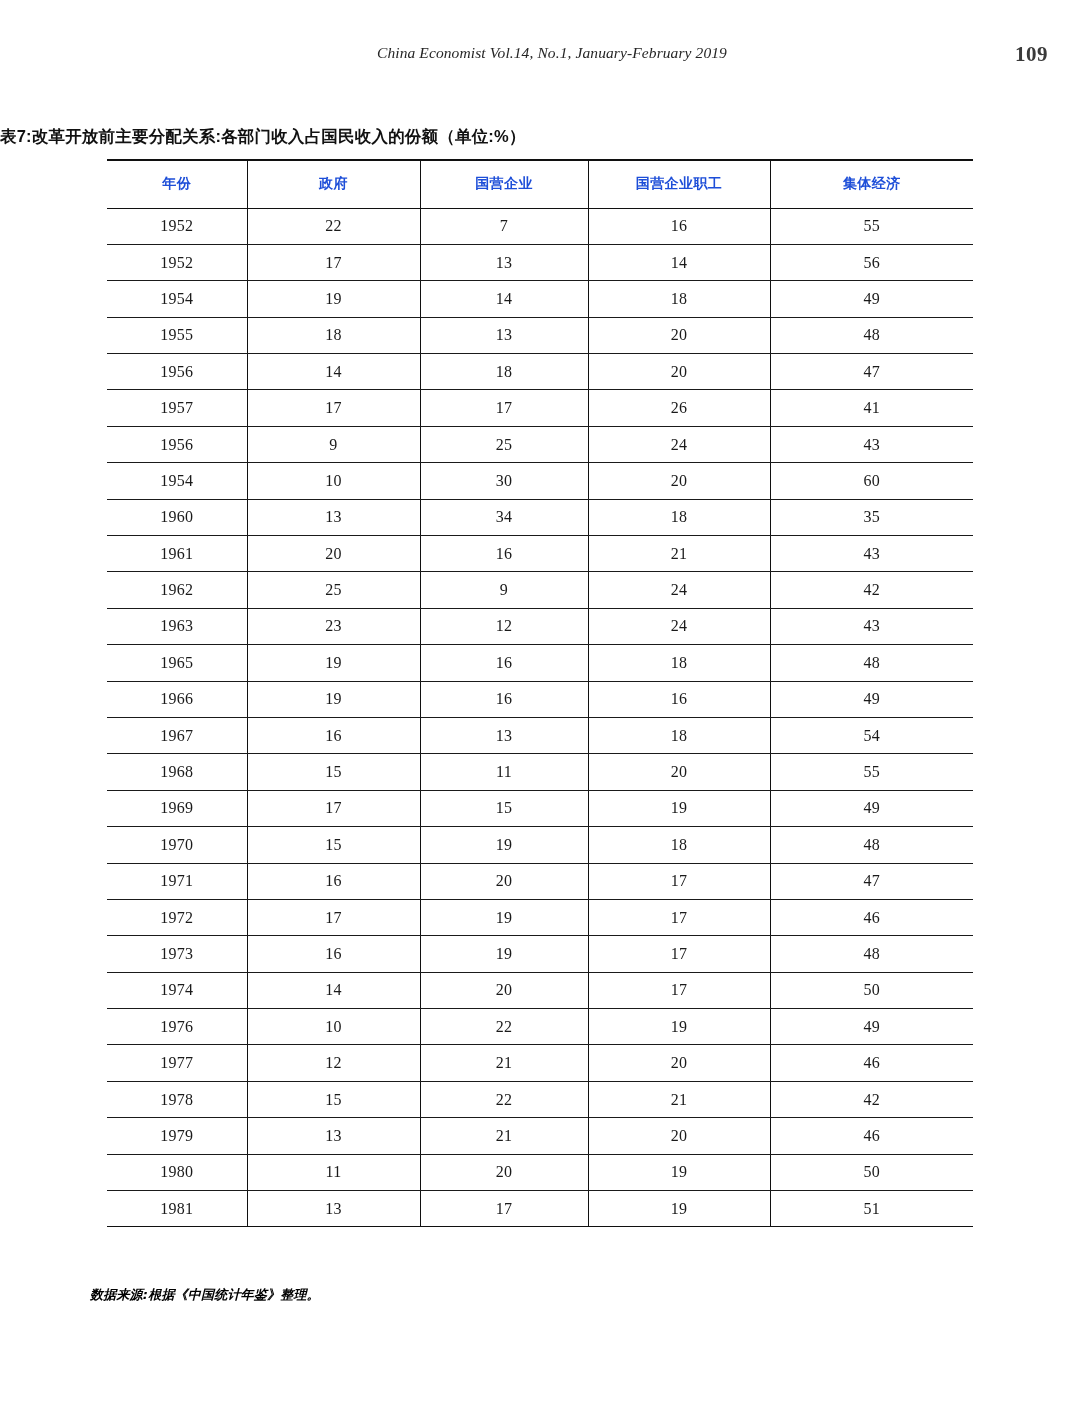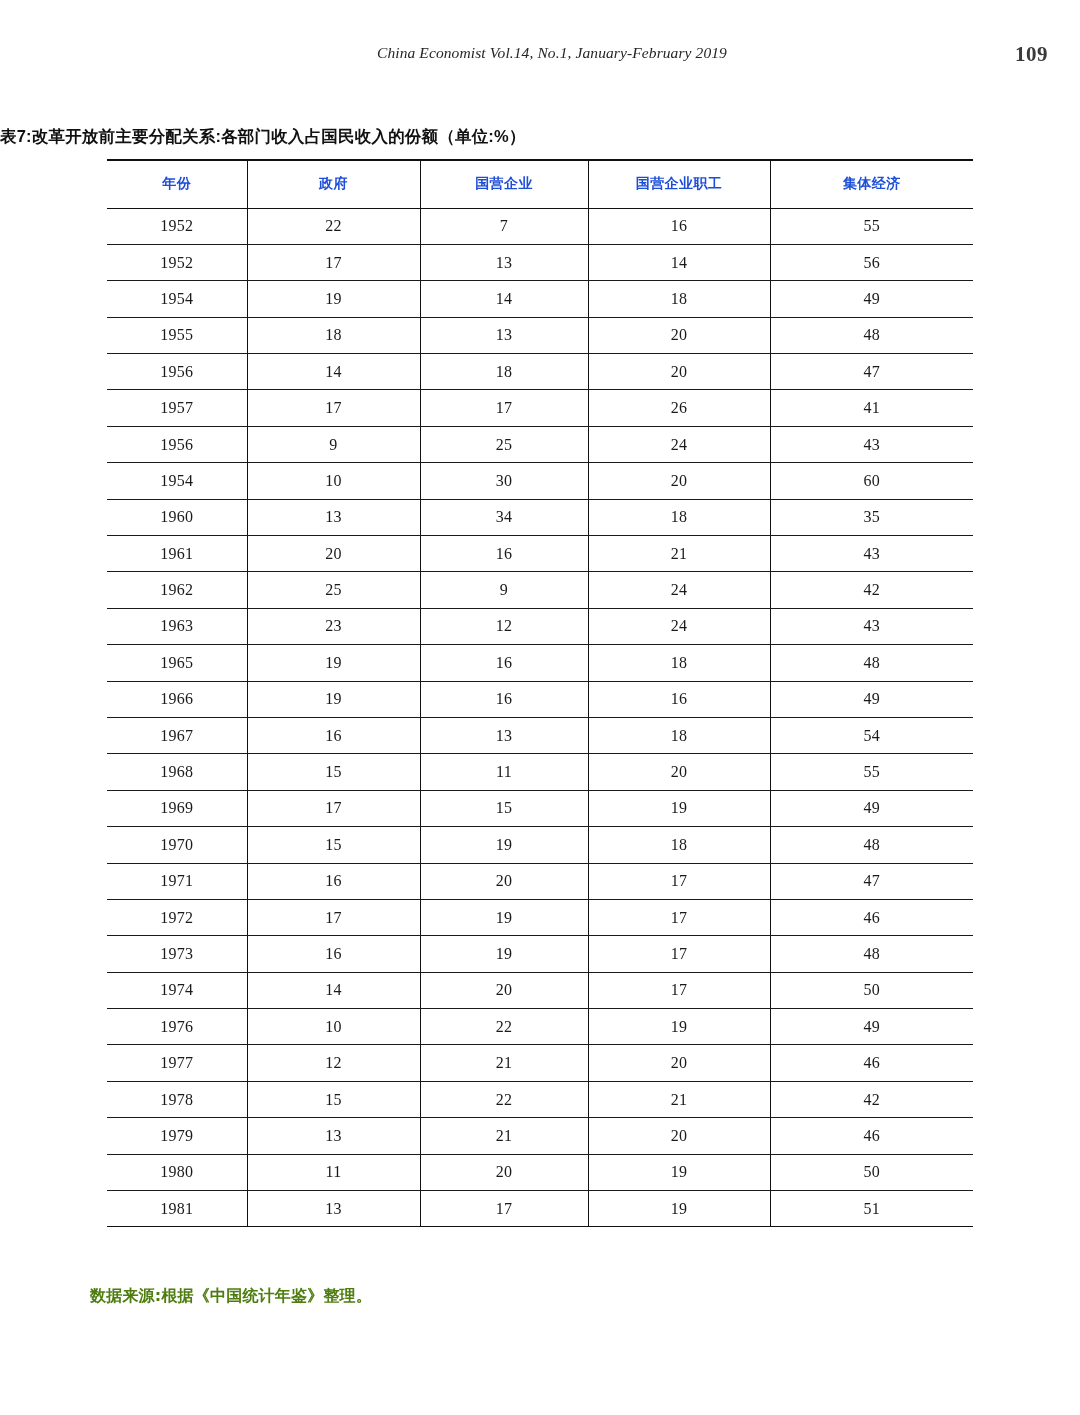--- a/index.html
+++ b/index.html
@@ -116,24 +116,25 @@
     border-bottom: 1.8px solid #101010;
   }
 
   
   .source-note {
     position: absolute;
     top: 1286px;
     left: 90px;
     font-family: "DejaVu Sans", "Liberation Sans", sans-serif;
     font-weight: bold;
-    font-size: 16px;
+    font-size: 13px;
     letter-spacing: 0.2px;
-    color: #4d7c0f;
+    color: #000000;
     white-space: nowrap;
+    font-style: italic;
   }
 </style>
 </head>
 <body>
 
 <div class="page">
 
   <div class="running-head">
     <div class="journal-line">China Economist Vol.14, No.1, January-February 2019</div>
     <div class="page-number">109</div>

